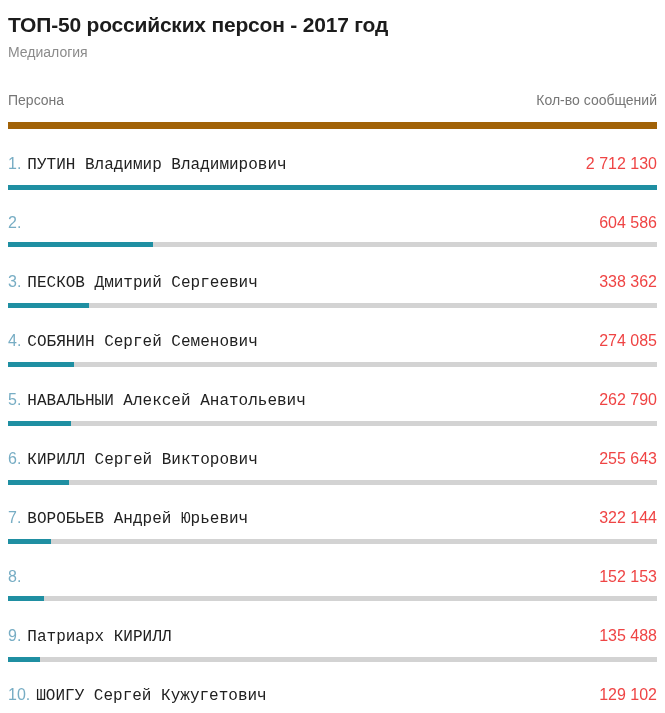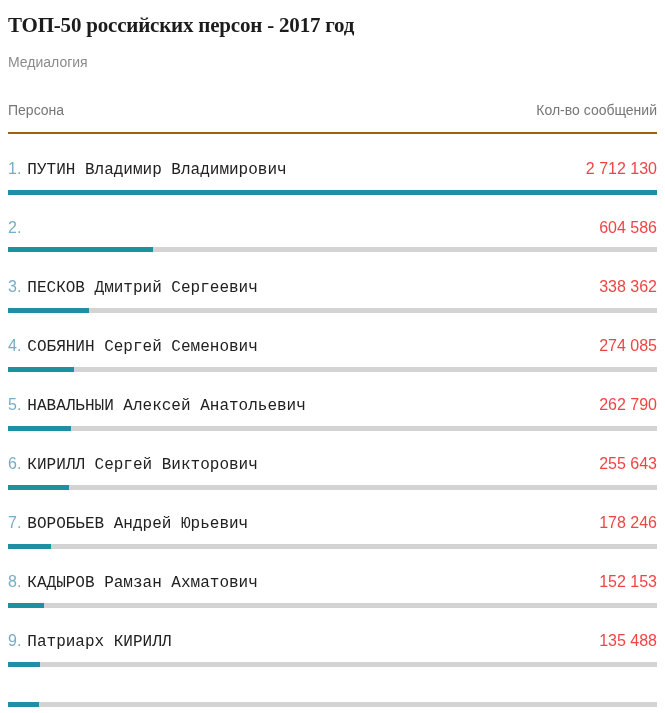--- a/index.html
+++ b/index.html
@@ -18,37 +18,36 @@
     padding: 0 8px;
   }
   .title {
     margin: 0;
     padding-top: 13px;
     font-size: 21px;
     line-height: 24px;
     font-weight: 700;
     color: #1c1c1c;
     letter-spacing: -0.2px;
-    font-family: Liberation Serif, serif;
   }
   .subtitle {
-    margin-top: 18px;
+    margin-top: 8px;
     font-size: 14px;
     line-height: 15px;
     color: #8b8b8b;
   }
   .cols {
     display: flex;
     justify-content: space-between;
     margin-top: 33px;
     font-size: 14px;
     line-height: 15px;
     color: #767676;
     padding-bottom: 14px;
-    border-bottom: 2px solid #a16207;
+    border-bottom: 7px solid #a16207;
   }
   .rows {
     margin-top: 13px;
   }
   .row {
     height: 59px;
     box-sizing: border-box;
     padding-top: 13px;
   }
   .row-line {
@@ -155,45 +154,49 @@
       <span class="value">255 643</span>
     </div>
     <div class="track">
       <div class="fill" style="width: 9.42591%; background: rgb(31, 143, 162);"></div>
     </div>
   </div>
       <div class="row">
     <div class="row-line">
       <span class="rank">7.</span>
       <span class="name">ВОРОБЬЕВ Андрей Юрьевич</span>
-      <span class="value">178 246</span>
+      <span class="value">322 144</span>
     </div>
     <div class="track">
       <div class="fill" style="width: 6.56842%; background: rgb(31, 143, 162);"></div>
     </div>
   </div>
       <div class="row">
     <div class="row-line">
       <span class="rank">8.</span>
-      <span class="name">КАДЫРОВ Рамзан Ахматович</span>
       <span class="value">152 153</span>
     </div>
     <div class="track">
       <div class="fill" style="width: 5.61009%; background: rgb(31, 143, 162);"></div>
     </div>
   </div>
       <div class="row">
     <div class="row-line">
       <span class="rank">9.</span>
       <span class="name">Патриарх КИРИЛЛ</span>
       <span class="value">135 488</span>
     </div>
     <div class="track">
       <div class="fill" style="width: 4.99563%; background: rgb(31, 143, 162);"></div>
     </div>
   </div>
       <div class="row">
+    <div class="row-line">
+      <span class="rank">10.</span>
+      <span class="name">ШОЙГУ Сергей Кужугетович</span>
+      <span class="value">129 102</span>
+    </div>
     <div class="track">
       <div class="fill" style="width: 4.76017%; background: rgb(31, 143, 162);"></div>
     </div>
   </div>
     </div>
 </div>
 
 </body></html>

